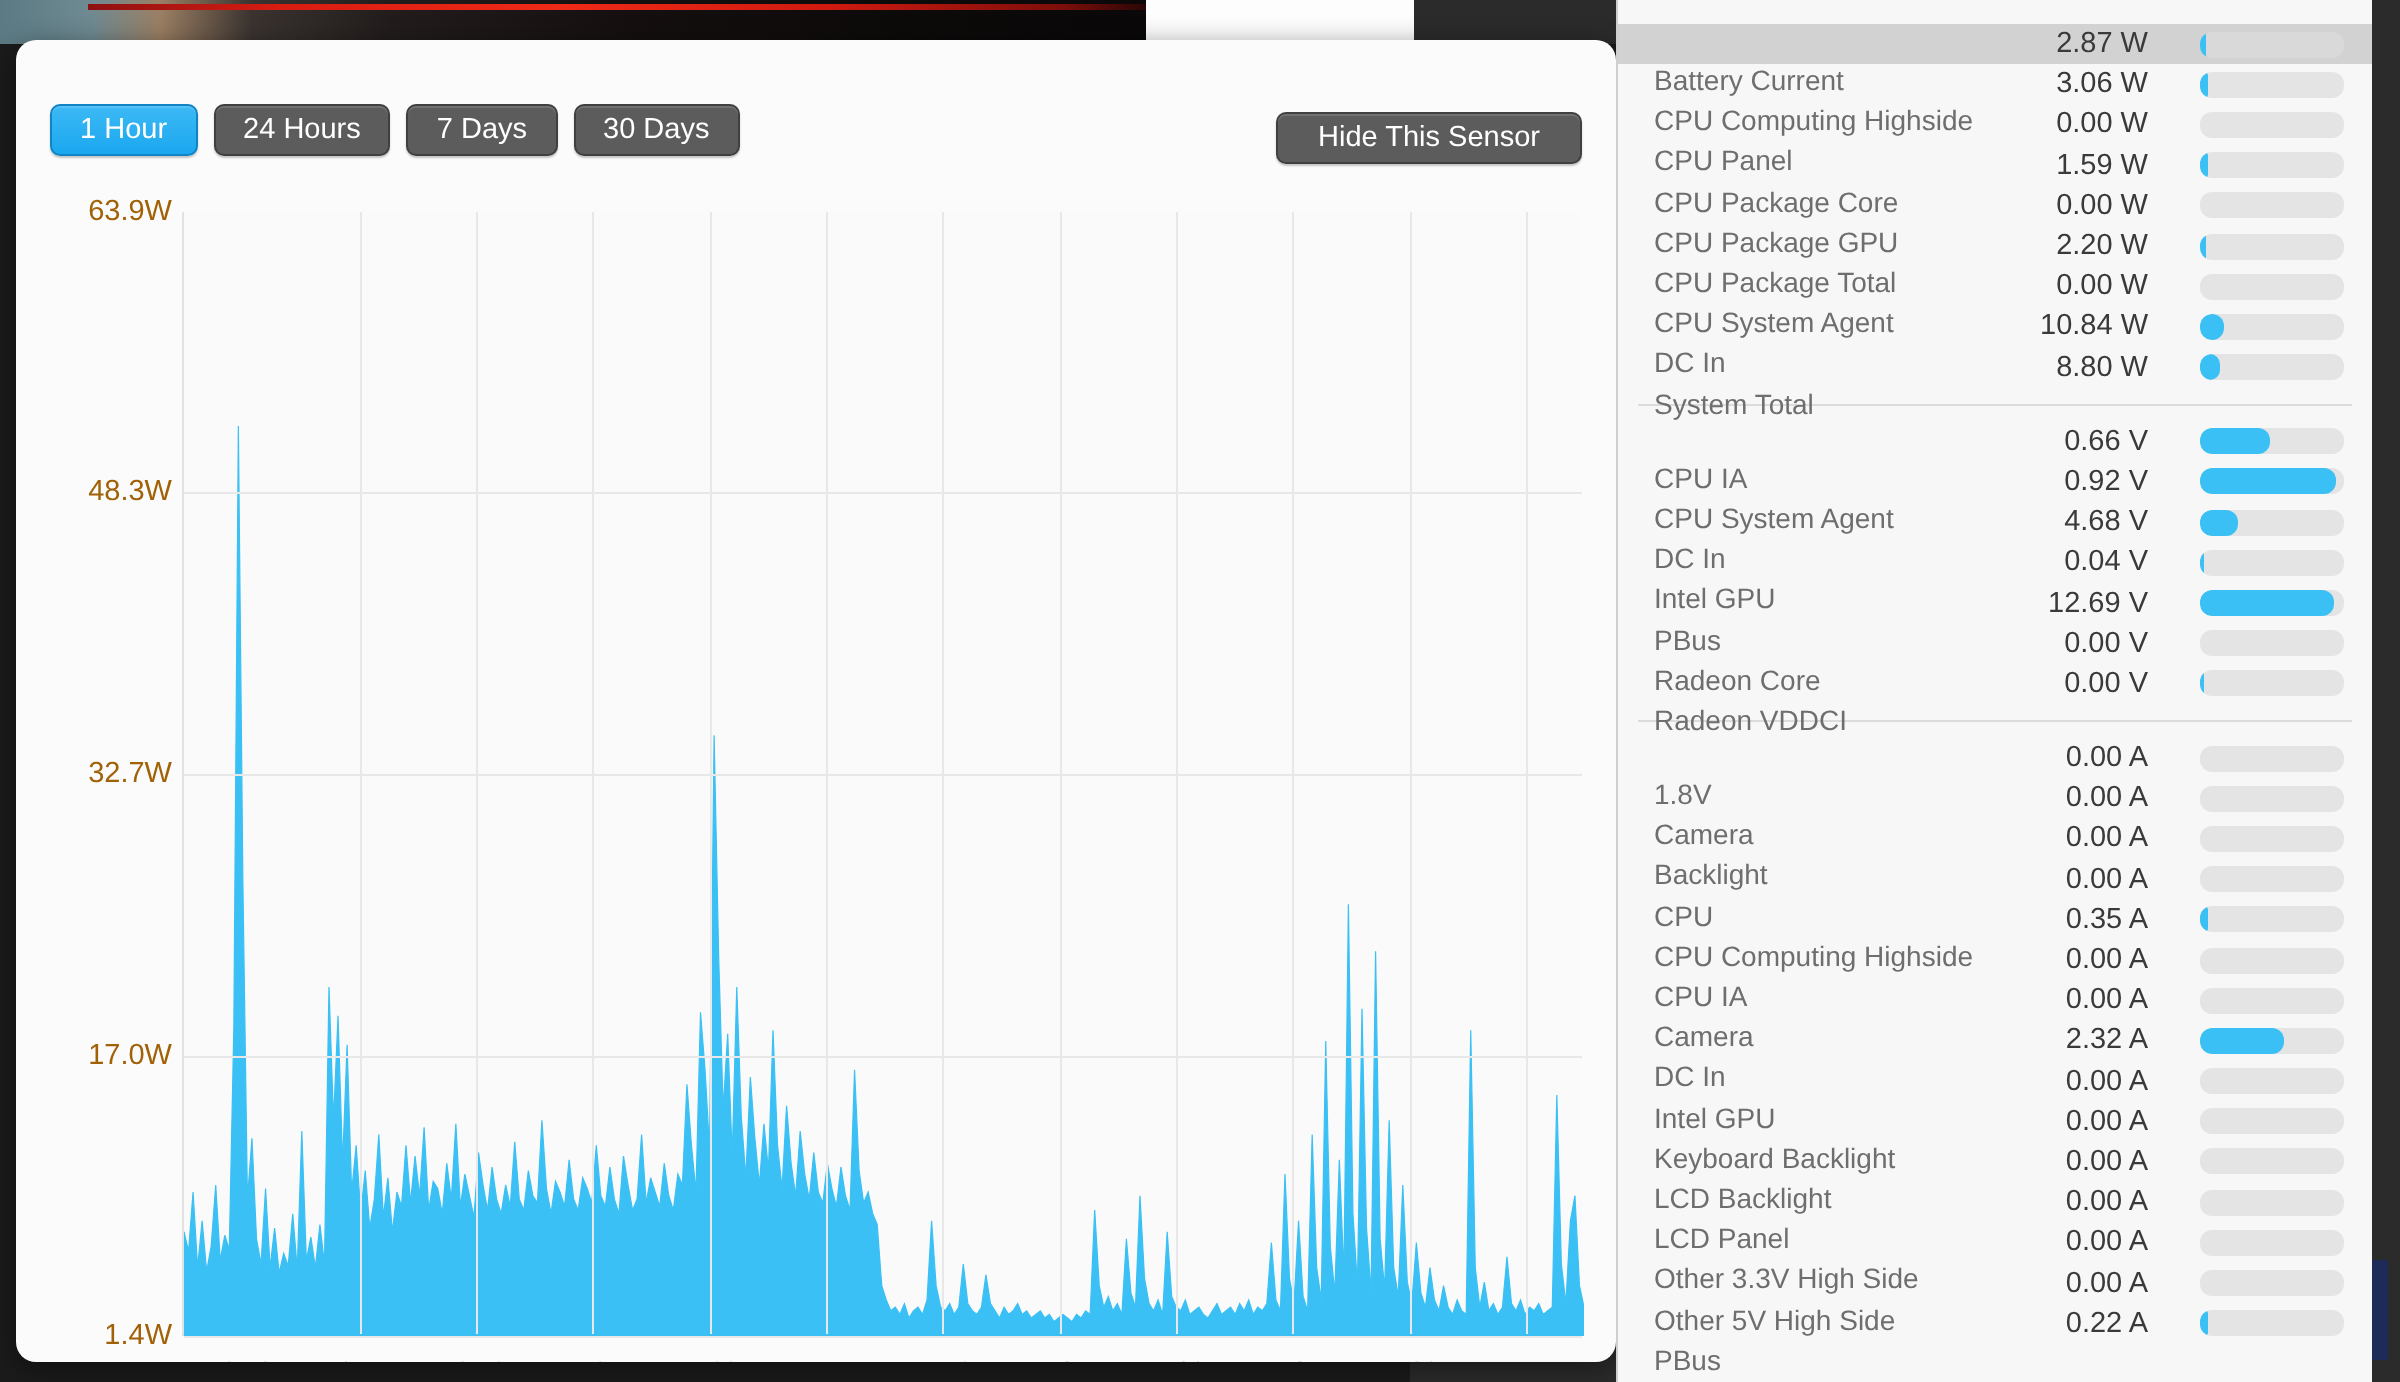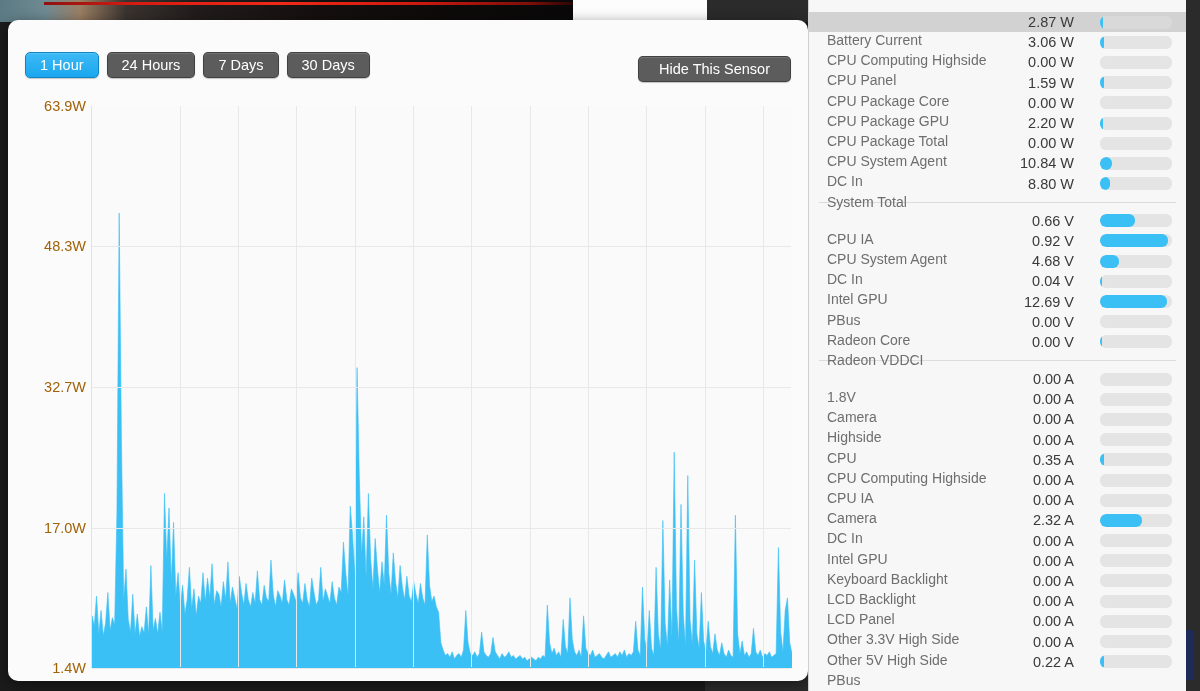--- a/index.html
+++ b/index.html
@@ -304,21 +304,21 @@
             </div>
           </div>
           <div class="row">
             <div class="name">Camera</div>
             <div class="val">0.00 A</div>
             <div class="bar">
               <div class="fill" style="width: 0%;"></div>
             </div>
           </div>
           <div class="row">
-            <div class="name">Highside</div>
+            <div class="name">Backlight</div>
             <div class="val">0.00 A</div>
             <div class="bar">
               <div class="fill" style="width: 0%;"></div>
             </div>
           </div>
           <div class="row">
             <div class="name">CPU</div>
             <div class="val">0.00 A</div>
             <div class="bar">
               <div class="fill" style="width: 0%;"></div>

